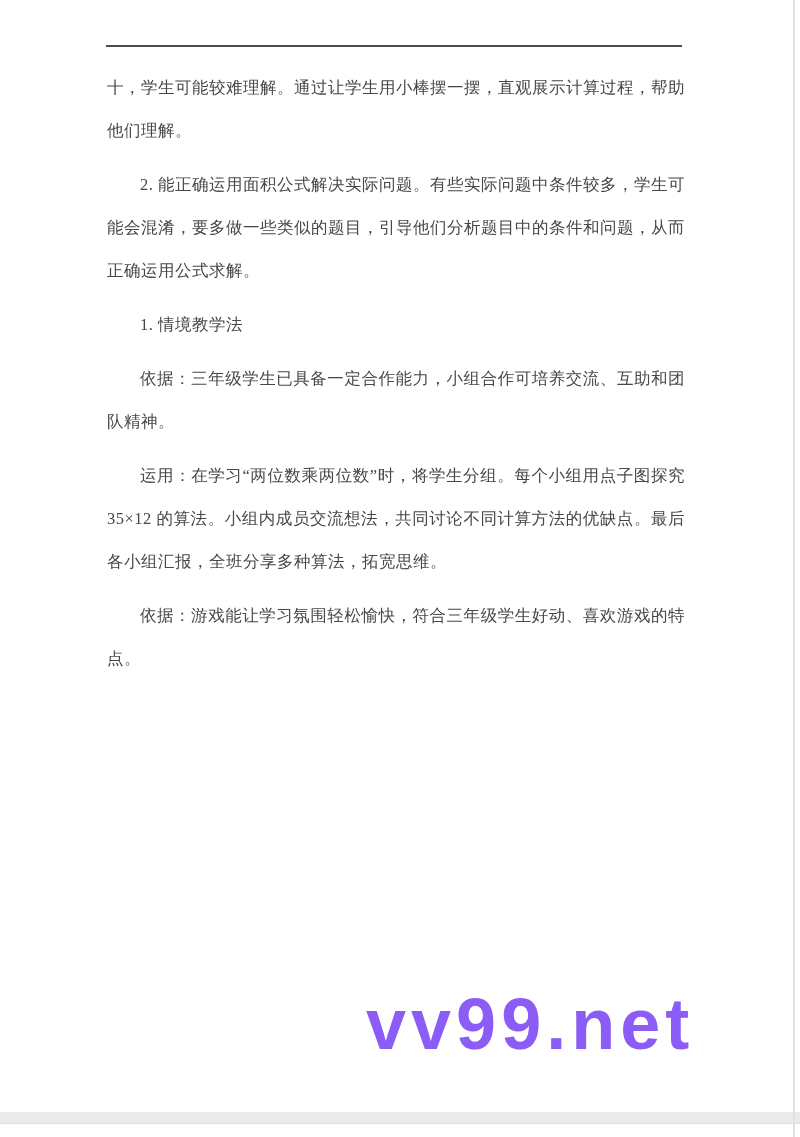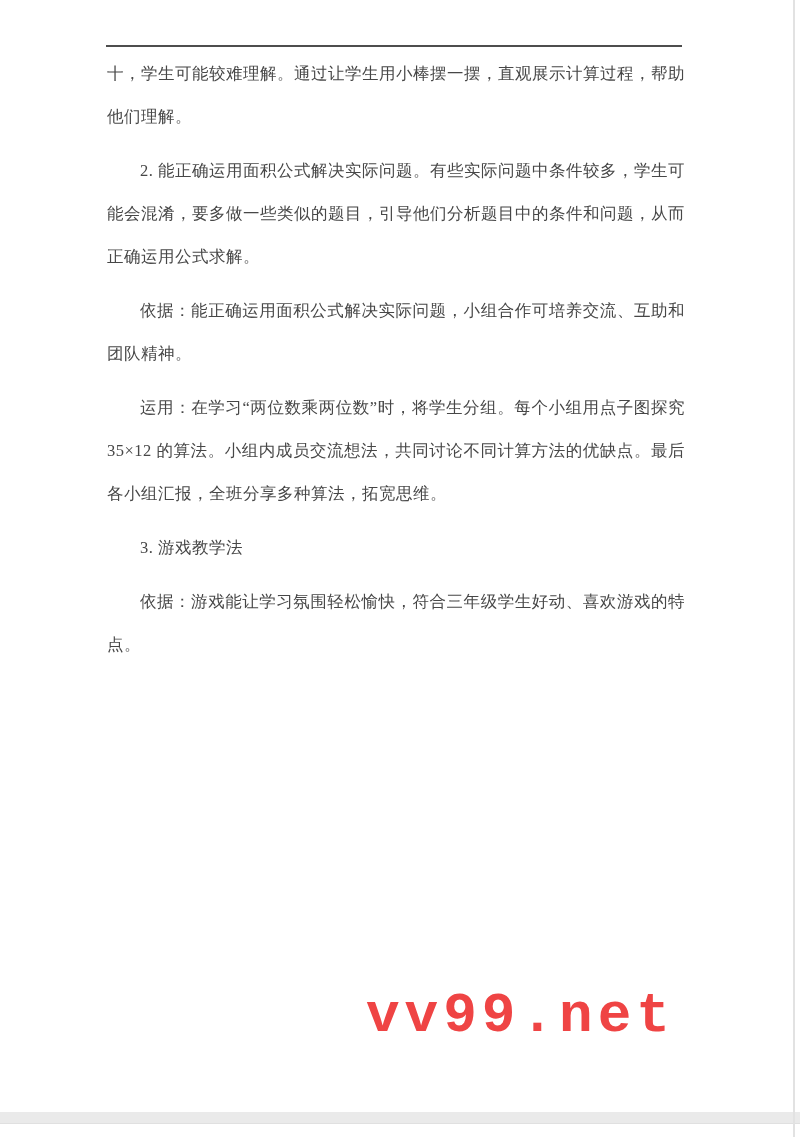--- a/index.html
+++ b/index.html
@@ -23,46 +23,46 @@
     position: absolute;
     left: 106px;
     top: 45px;
     width: 576px;
     height: 2px;
     background: #4d4d4d;
   }
   .content {
     position: absolute;
     left: 107px;
-    top: 52px;
+    top: 66px;
     width: 578px;
     z-index: 2;
   }
   .content p {
     margin: 0 0 11px 0;
     font-size: 16.5px;
     line-height: 43px;
     color: #474747;
     text-align: justify;
     letter-spacing: 0.5px;
     word-break: break-all;
   }
   .content p.indent {
     text-indent: 2em;
   }
   .watermark {
     position: absolute;
     left: 366px;
     top: 988px;
-    font-family: Liberation Mono, monospace;
+    font-family: Liberation Sans, sans-serif;
     font-weight: bold;
-    font-size: 56px;
+    font-size: 72px;
     line-height: 1;
     letter-spacing: 5px;
-    color: #ef4444;
+    color: #8b5cf6;
     z-index: 1;
     white-space: nowrap;
   }
   .page-gap {
     position: absolute;
     left: 0;
     top: 1112px;
     width: 800px;
     height: 11px;
     background: #eaeaea;
@@ -82,23 +82,23 @@
 </head>
 <body>
 
 <div class="page">
 
   <div class="top-rule"></div>
 
   <div class="content">
     <p>十，学生可能较难理解。通过让学生用小棒摆一摆，直观展示计算过程，帮助他们理解。</p>
     <p class="indent">2. 能正确运用面积公式解决实际问题。有些实际问题中条件较多，学生可能会混淆，要多做一些类似的题目，引导他们分析题目中的条件和问题，从而正确运用公式求解。</p>
-    <p class="indent">依据：能正确运用面积公式解决实际问题，小组合作可培养交流、互助和团队精神。</p>
+    <p class="indent">1. 情境教学法</p>
+    <p class="indent">依据：三年级学生已具备一定合作能力，小组合作可培养交流、互助和团队精神。</p>
     <p class="indent">运用：在学习“两位数乘两位数”时，将学生分组。每个小组用点子图探究 35×12 的算法。小组内成员交流想法，共同讨论不同计算方法的优缺点。最后各小组汇报，全班分享多种算法，拓宽思维。</p>
-    <p class="indent">3. 游戏教学法</p>
     <p class="indent">依据：游戏能让学习氛围轻松愉快，符合三年级学生好动、喜欢游戏的特点。</p>
   </div>
 
   <div class="watermark">vv99.net</div>
 
   <div class="page-gap"></div>
 
   <div class="right-edge-line"></div>
 
 </div>

